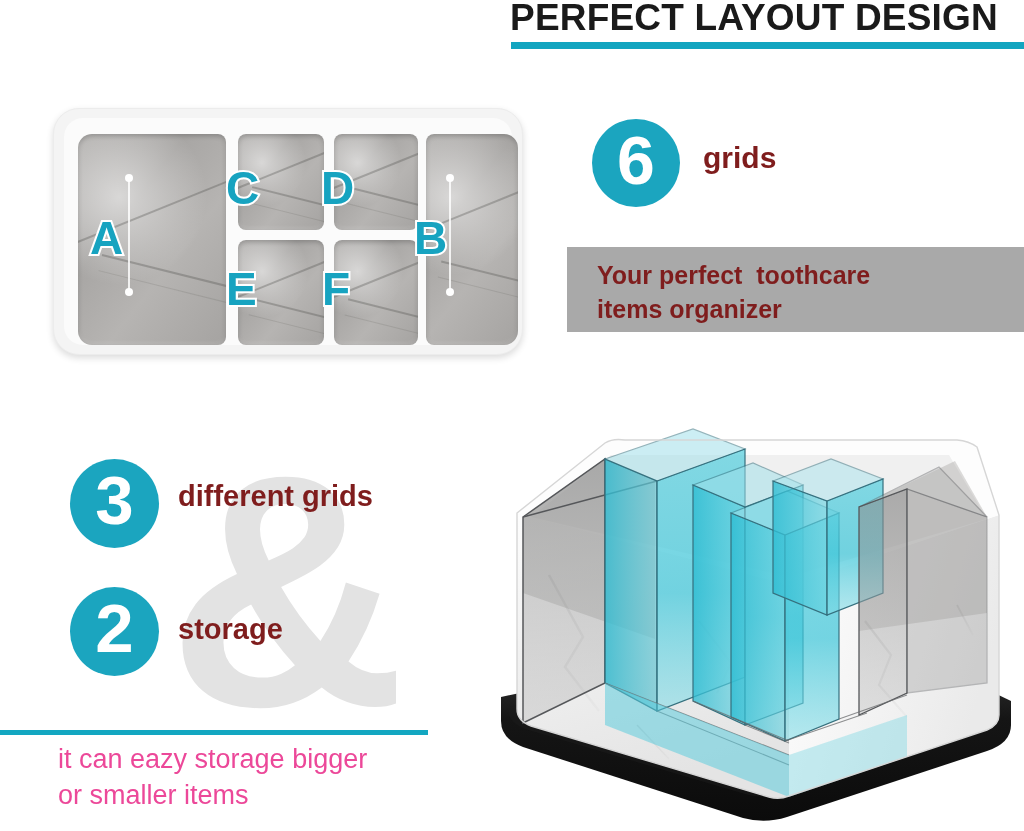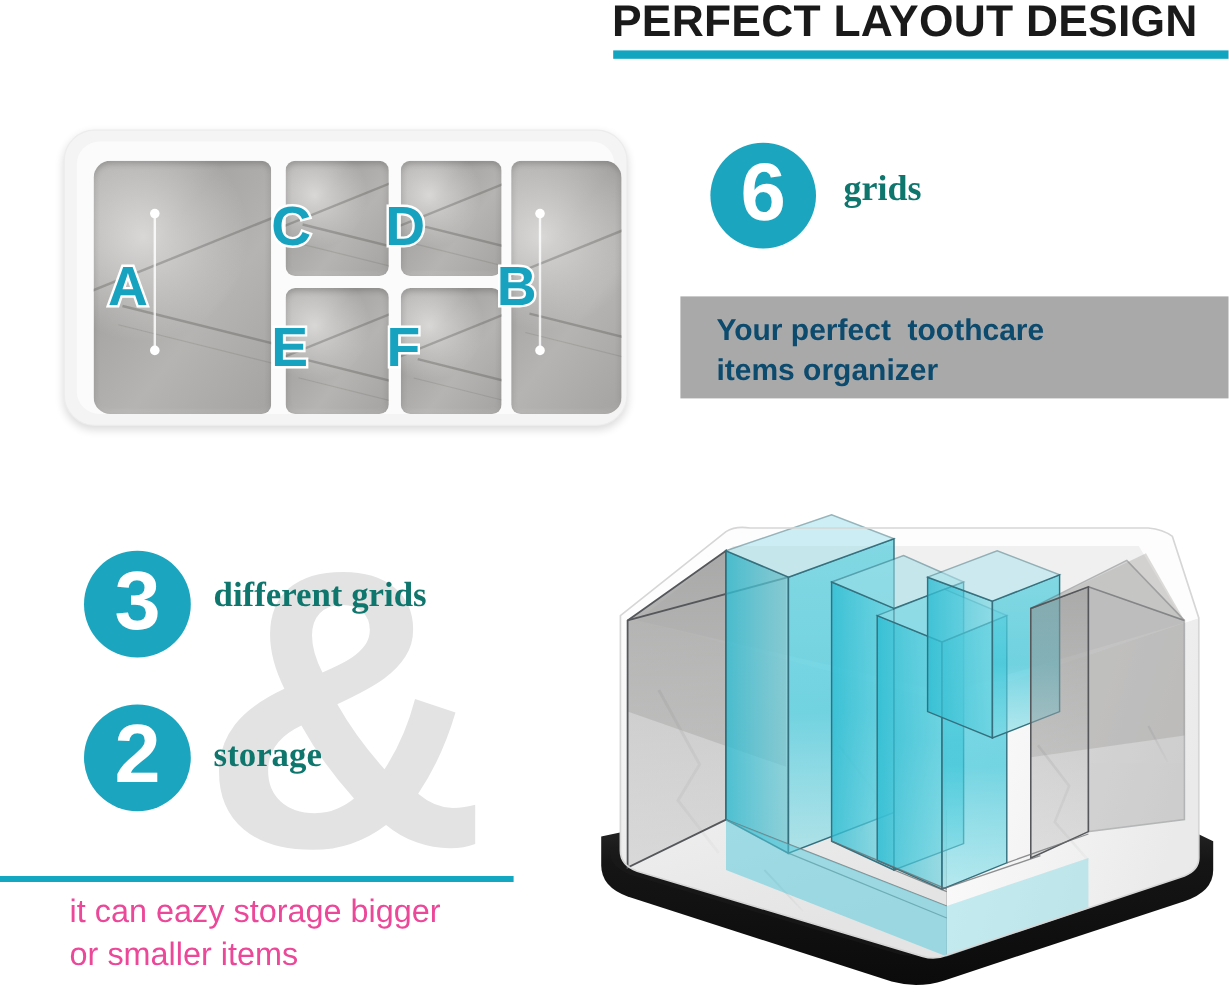--- a/index.html
+++ b/index.html
@@ -70,40 +70,39 @@
     left: 70px; top: 587px;
     width: 89px; height: 89px;
     font-size: 69px;
   }
   .badge-num-inner { transform: translateY(-3px); }
 
   .badge-label {
     position: absolute;
     font-size: 29px;
     font-weight: bold;
-    color: #0f766e;
+    color: #7f1d1d;
     white-space: nowrap;
-    font-family: Liberation Serif, serif;
   }
   .label-grids   { left: 703px; top: 141px; font-size: 30px; }
   .label-sizes   { left: 178px; top: 480px; }
   .label-heights { left: 178px; top: 613px; }
 
   
   .gray-banner {
     position: absolute;
     left: 567px; top: 247px;
     width: 457px; height: 85px;
     background: #a9a9a9;
   }
   .gray-banner-text {
     position: absolute;
     left: 30px; top: 11px;
     width: 420px;
-    color: #0c4a6e;
+    color: #7f1d1d;
     font-size: 25px;
     font-weight: bold;
     line-height: 34px;
     white-space: pre-wrap;
   }
 
   
   .amp-decor {
     position: absolute;
     left: 168px; top: 426px;

